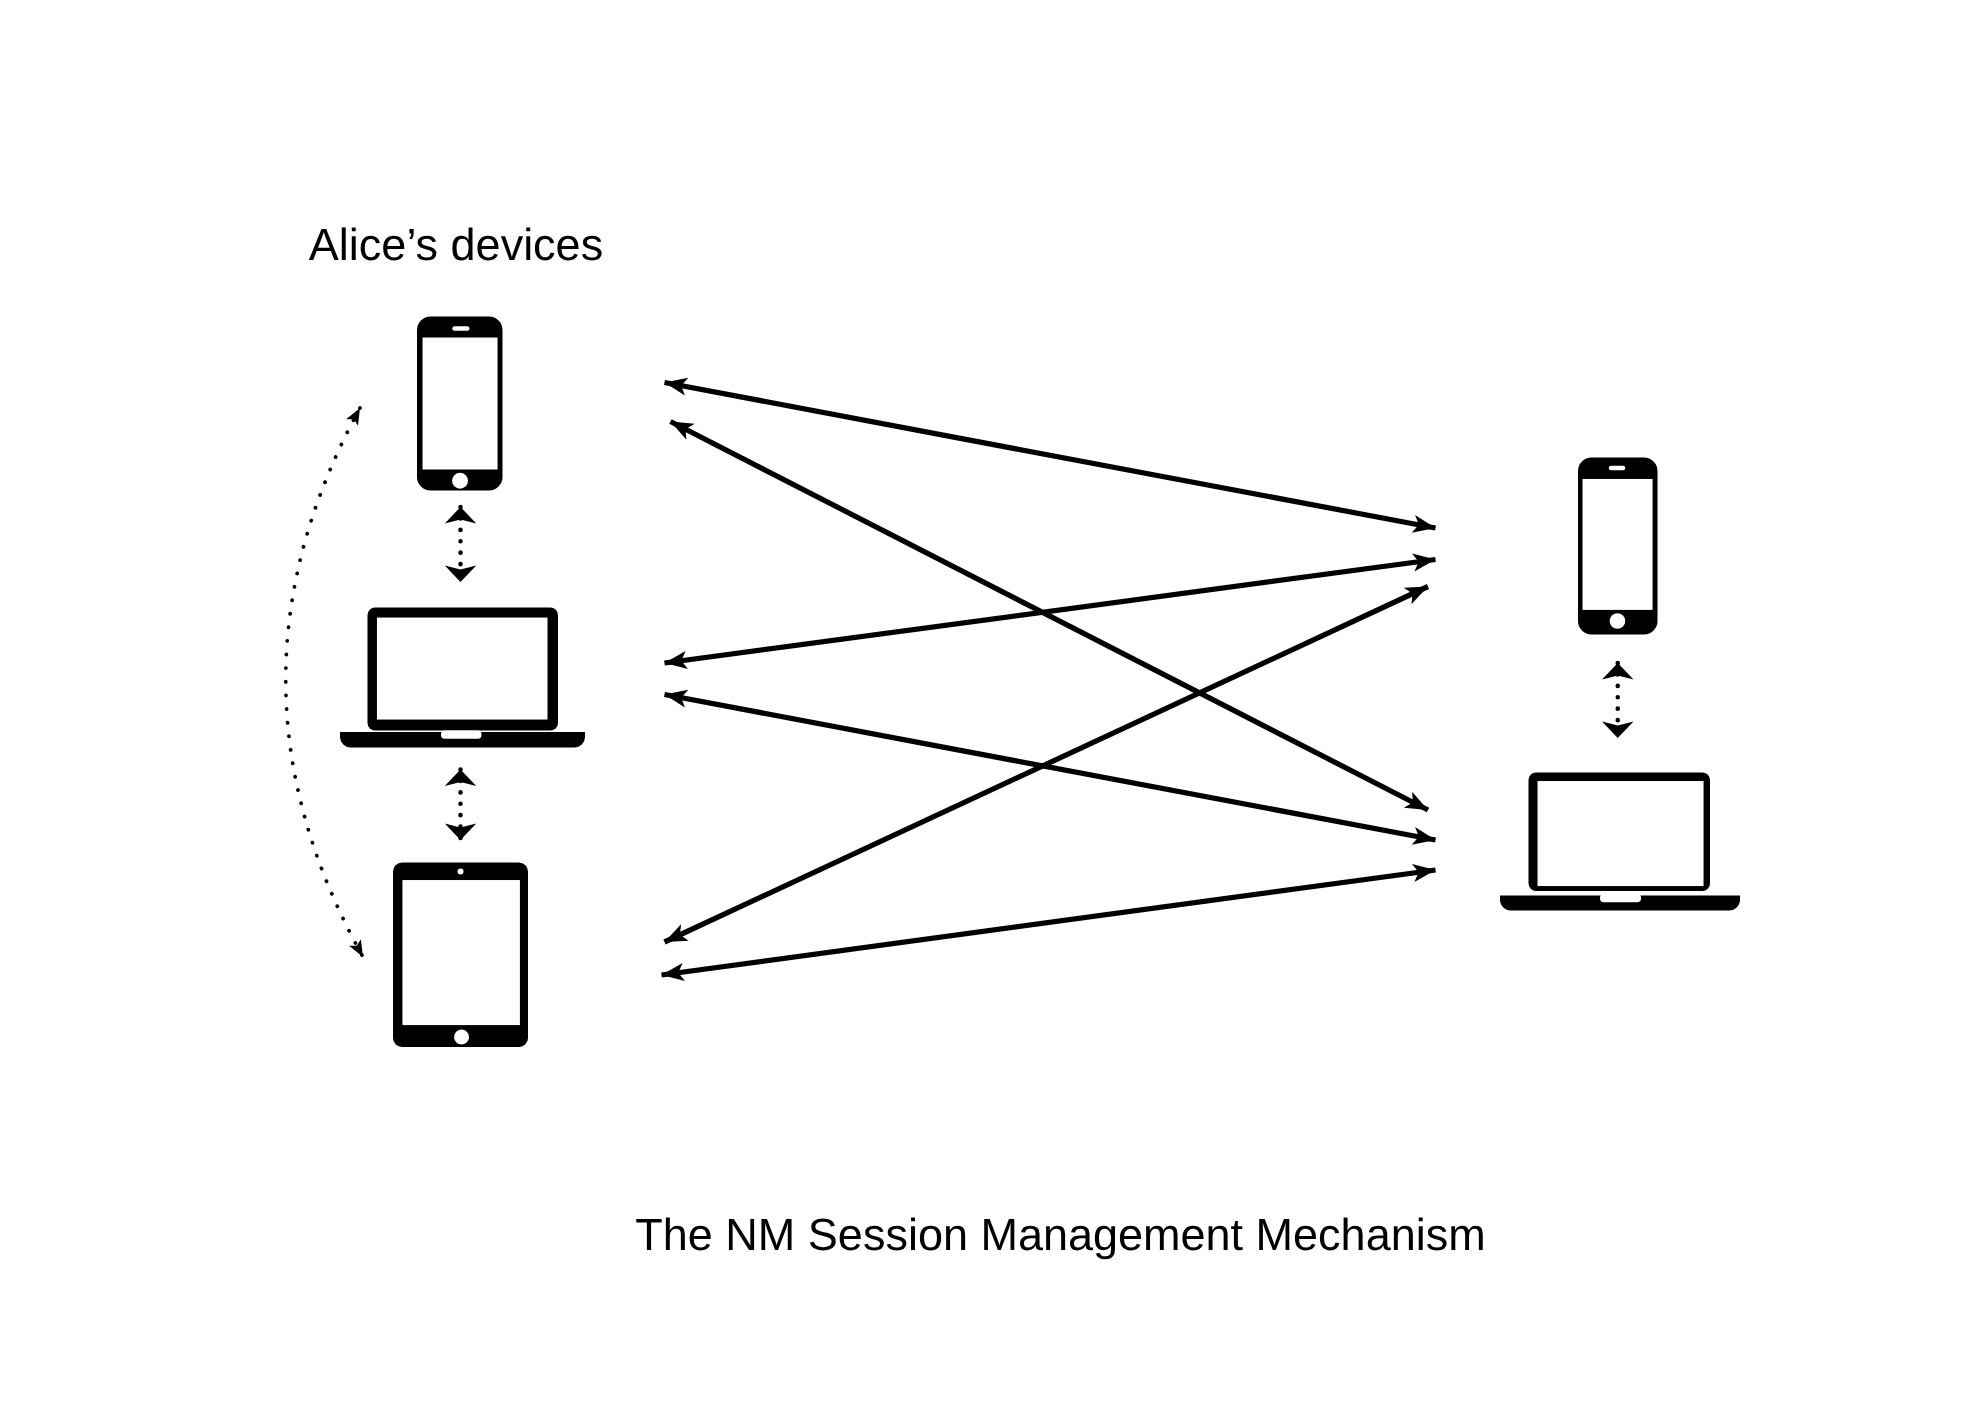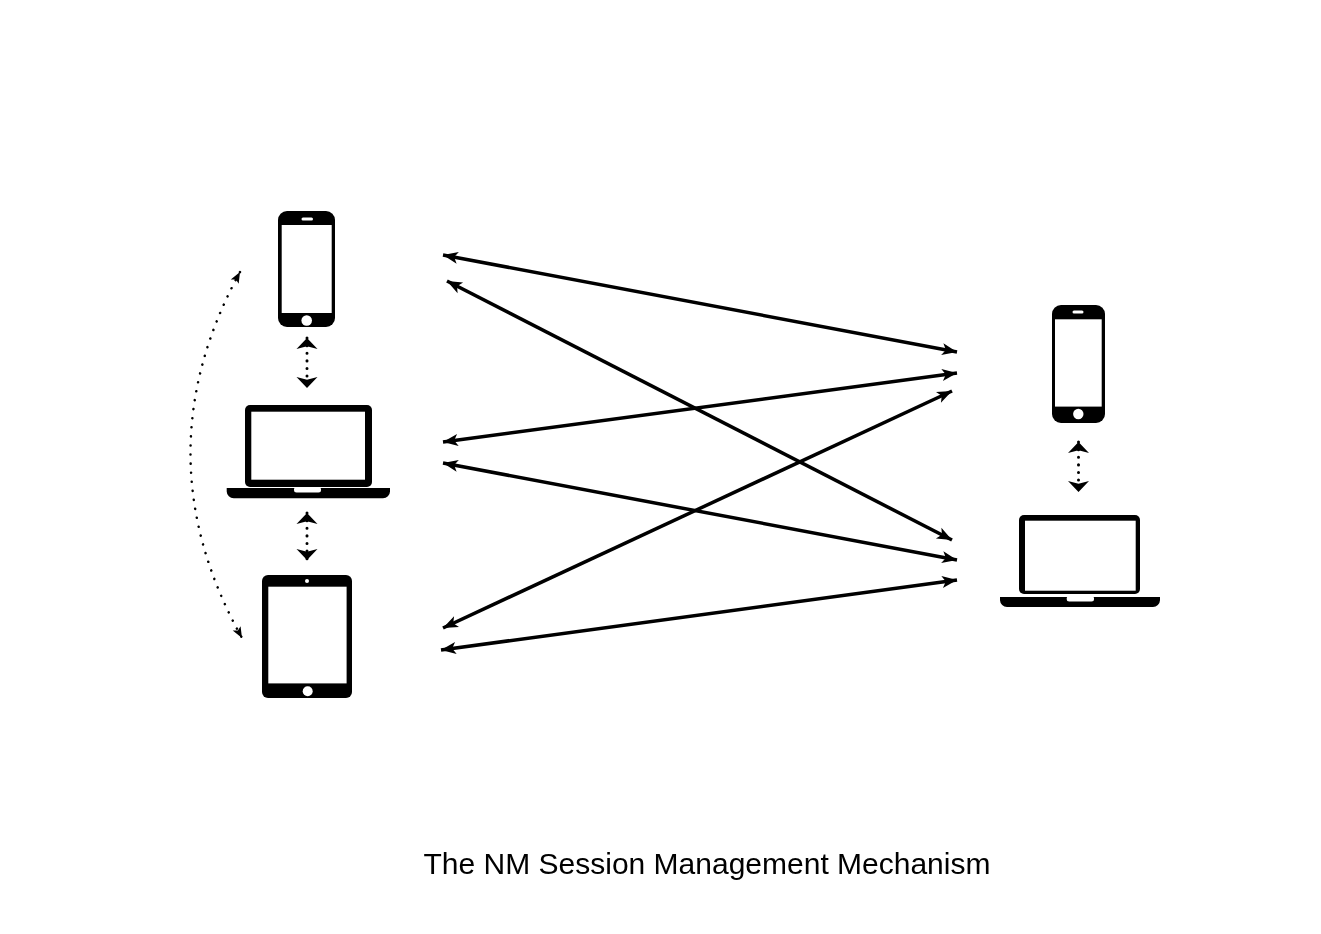--- a/index.html
+++ b/index.html
@@ -29,28 +29,28 @@
     white-space: nowrap;
     color: #000000;
   }
   .caption {
     position: absolute;
     transform: translateX(-50%);
     font-size: 30px;
     line-height: 1;
     white-space: nowrap;
     color: #000000;
-    margin-top: 40px;
   }
 </style>
 </head>
 <body>
 
 <div class="canvas">
 
+  <div class="group-label" style="left:304px; top:149px;">Alice’s devices</div>
 
 
   <div class="caption" style="left:707px; top:809px;">The NM Session Management Mechanism</div>
 
   <svg class="diagram-svg" width="1321" height="934" viewBox="0 0 1321 934">
     <defs>
       <marker id="arrowSolid" viewBox="0 0 16 13" refX="15.5" refY="6.5" markerWidth="16" markerHeight="13" orient="auto-start-reverse" markerUnits="userSpaceOnUse">
         <path d="M0.5,0.5 L15.5,6.5 L0.5,12.5 L4.2,6.5 Z" fill="#000000"></path>
       </marker>
       <marker id="arrowDotted" viewBox="0 0 12 22" refX="11.5" refY="11" markerWidth="12" markerHeight="22" orient="auto-start-reverse" markerUnits="userSpaceOnUse">

